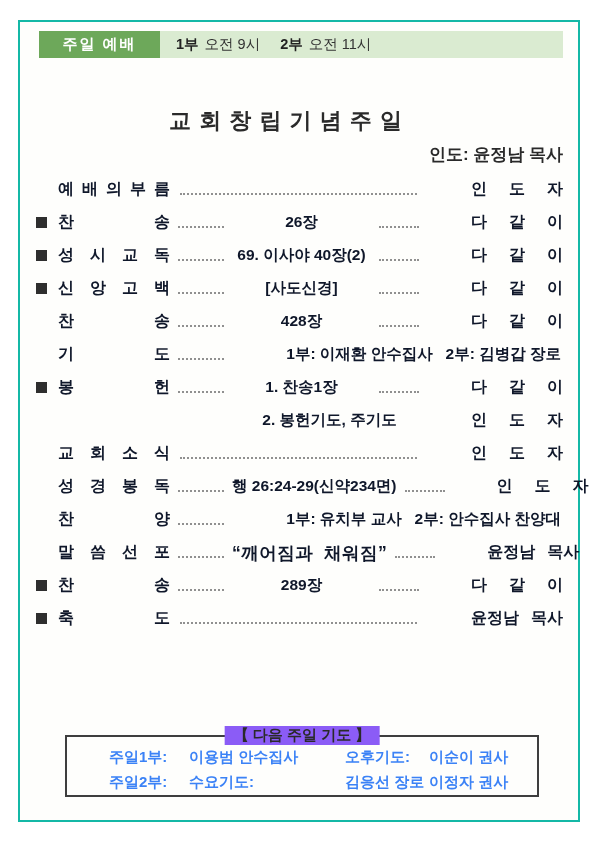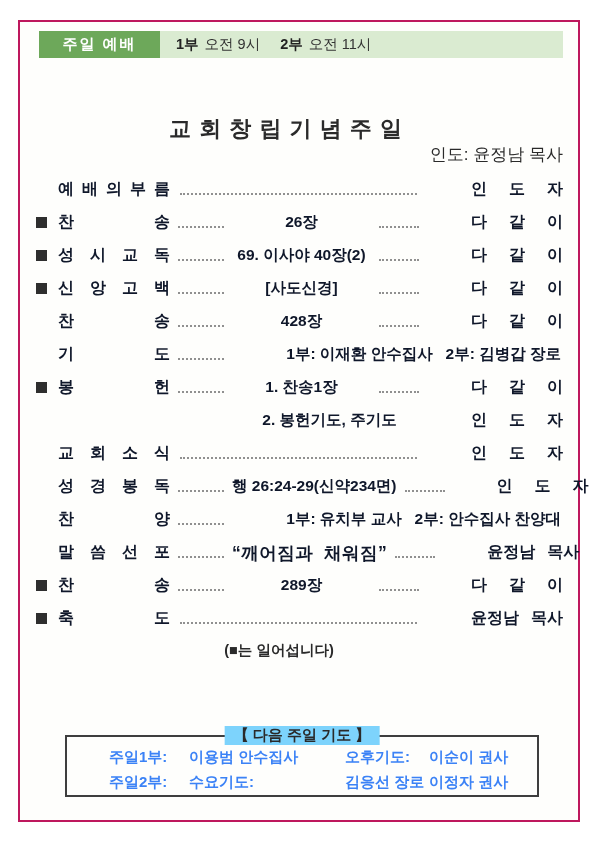--- a/index.html
+++ b/index.html
@@ -5,21 +5,21 @@
   html,body{margin:0;padding:0;}
   body{
     width:600px;height:851px;position:relative;
     background:#ffffff;
     font-family:"Liberation Sans","DejaVu Sans",sans-serif;
     color:#222;
     -webkit-font-smoothing:antialiased;
   }
   .page{
     position:absolute;left:18px;top:20px;width:562px;height:802px;
-    border:2px solid #be185d;box-sizing:border-box;background:#fefefc;
+    border:2px solid #14b8a6;box-sizing:border-box;background:#fefefc;
   }
   
   .header-bar{
     position:absolute;left:19px;top:9px;width:524px;height:27px;
     display:flex;align-items:stretch;
   }
   .badge{
     width:121px;background:#6da85a;color:#ffffff;
     display:flex;align-items:center;justify-content:center;
     font-weight:700;font-size:15px;letter-spacing:2px;
@@ -27,25 +27,25 @@
   .sched{
     flex:1;background:#daebd1;display:flex;align-items:center;
     padding-left:16px;font-size:14.5px;color:#333;gap:6px;white-space:pre;
   }
   .sched .part{font-weight:700;color:#222;text-align:center;}
   .sched .time{font-weight:500;color:#333;}
   .sched .gap{width:8px;}
   
   .title{
     position:absolute;top:84px;left:0;right:26px;text-align:center;
-    font-size:22px;font-weight:700;letter-spacing:1px;color:#2a2a2a;margin-top:8px;
+    font-size:22px;font-weight:700;letter-spacing:1px;color:#2a2a2a;
   }
   .leader-line{
     position:absolute;top:121px;right:15px;
-    font-size:17px;font-weight:400;color:#2a2a2a;
+    font-size:17px;font-weight:700;color:#2a2a2a;
   }
   
   .rows{position:absolute;top:151px;left:16px;right:15px;}
   .row{height:33px;display:flex;align-items:center;font-size:16px;font-weight:700;color:#0f172a;}
   .bullet{width:22px;display:flex;align-items:center;flex:none;}
   .bullet::before{content:"";width:11px;height:11px;background:#2e2e2e;display:block;}
   .bullet.off::before{visibility:hidden;}
   .label{width:112px;flex:none;text-align:justify;text-align-last:justify;}
   .dots{height:0;border-top:2px dotted #909090;align-self:center;margin-top:9px;}
   .dots.d1{width:46px;flex:none;margin:9px 8px 0 8px;}
@@ -62,21 +62,21 @@
     position:absolute;top:619px;left:0;right:40px;text-align:center;
     font-size:14.5px;font-weight:700;color:#2a2a2a;
   }
   
   .np-box{
     position:absolute;left:45px;top:713px;width:474px;height:62px;
     border:2px solid #3e3e3e;box-sizing:border-box;background:transparent;
   }
   .np-title{
     position:absolute;top:-11px;left:50%;transform:translateX(-50%);
-    background:#7dd3fc;padding:0 9px;white-space:nowrap;
+    background:#8b5cf6;padding:0 9px;white-space:nowrap;
     font-size:15px;font-weight:700;color:#2a2a2a;
   }
   .np-rows{padding:7px 0 0 42px;}
   .np-row{
     display:grid;grid-template-columns:80px 156px 84px auto;
     line-height:25px;font-size:15px;font-weight:700;color:#3b82f6;
   }
 </style>
 </head>
 <body>
@@ -205,21 +205,20 @@
 
     <div class="row">
       <span class="bullet"></span>
       <span class="label">축 도</span>
       <span class="dots grow"></span>
       <span class="rcol">윤정남 목사</span>
     </div>
 
   </div>
 
-  <div class="footnote">(■는 일어섭니다)</div>
 
   <div class="np-box">
     <div class="np-title">【 다음 주일 기도 】</div>
     <div class="np-rows">
       <div class="np-row">
         <span>주일1부:</span>
         <span>이용범 안수집사</span>
         <span>오후기도:</span>
         <span>이순이 권사</span>
       </div>

